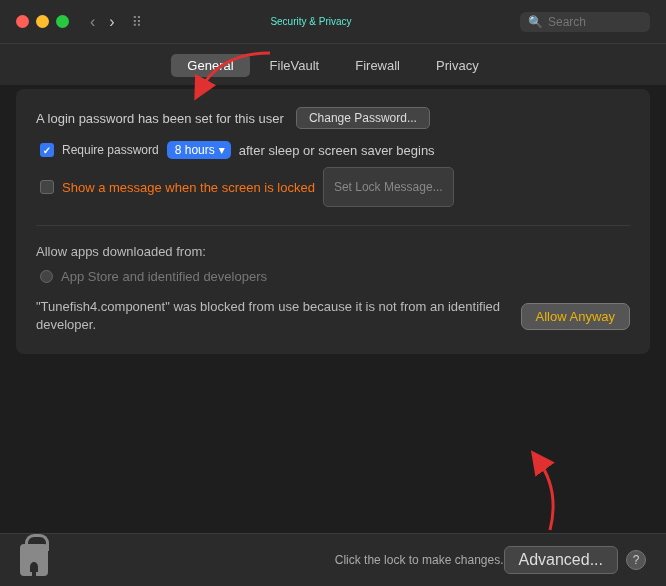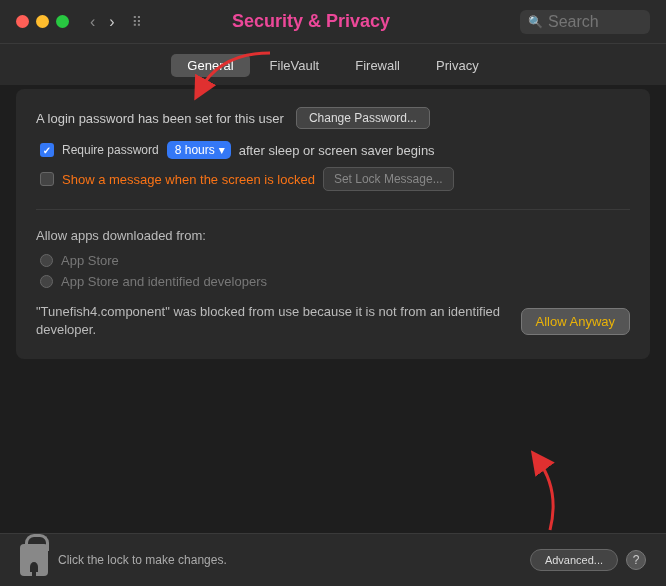--- a/index.html
+++ b/index.html
@@ -52,40 +52,40 @@
 
     .grid-icon {
       margin-left: 12px;
       color: #888;
       font-size: 14px;
     }
 
     .titlebar-title {
       flex: 1;
       text-align: center;
-      font-size: 18px;
-      font-weight: 700;
-      color: #ec4899;
+      font-size: 10px;
+      font-weight: 400;
+      color: #5eead4;
       margin-left: -40px;
     }
 
     .search-bar {
       display: flex;
       align-items: center;
       background: #3a3a3a;
       border-radius: 6px;
       padding: 3px 8px;
       width: 130px;
       gap: 5px;
     }
     .search-bar input {
       background: none;
       border: none;
       color: #14b8a6;
-      font-size: 16px;
+      font-size: 12px;
       outline: none;
       width: 100%;
     }
     .search-icon-char {
       color: #888;
       font-size: 12px;
     }
 
     
     .tabs-bar {
@@ -198,21 +198,21 @@
     .show-msg-label {
       font-size: 13px;
       color: #f97316;
     }
     .set-lock-btn {
       background: #3a3a3a;
       border: 1px solid #555;
       border-radius: 5px;
       color: #888;
       font-size: 12px;
-      padding: 4px 10px;
+      padding: 12px 10px;
       cursor: pointer;
     }
 
     
     .divider {
       height: 1px;
       background: #3a3a3a;
       margin: 18px 0;
     }
 
@@ -321,27 +321,28 @@
       bottom: -4px;
       left: 2px;
       width: 4px;
       height: 4px;
       background: #2b2b2b;
     }
     .lock-label {
       font-size: 12px;
       color: #aaa;
       flex: 1;
+      text-align: right;
     }
     .advanced-btn {
       background: #444;
       border: 1px solid #666;
-      border-radius: 12px;
+      border-radius: 6px;
       color: #ddd;
-      font-size: 11px;
+      font-size: 16px;
       padding: 4px 14px;
       cursor: pointer;
       margin-right: 8px;
     }
     .help-btn {
       width: 20px;
       height: 20px;
       border-radius: 50%;
       background: #555;
       border: 1px solid #777;
@@ -439,24 +440,20 @@
     <div class="show-msg-row">
       <div class="checkbox-unchecked"></div>
       <span class="show-msg-label">Show a message when the screen is locked</span>
       <button class="set-lock-btn">Set Lock Message...</button>
     </div>
 
     <div class="divider"></div>
 
     <div class="allow-apps-label">Allow apps downloaded from:</div>
 
-    <div class="radio-row">
-      <div class="radio-btn"></div>
-      <span class="radio-label">App Store</span>
-    </div>
 
     <div class="radio-row">
       <div class="radio-btn"></div>
       <span class="radio-label">App Store and identified developers</span>
     </div>
 
     <div class="blocked-row">
       <span class="blocked-text">
         <em>"Tunefish4.component"</em><span> was blocked from use because it is not from an identified developer.</span>
       </span>

